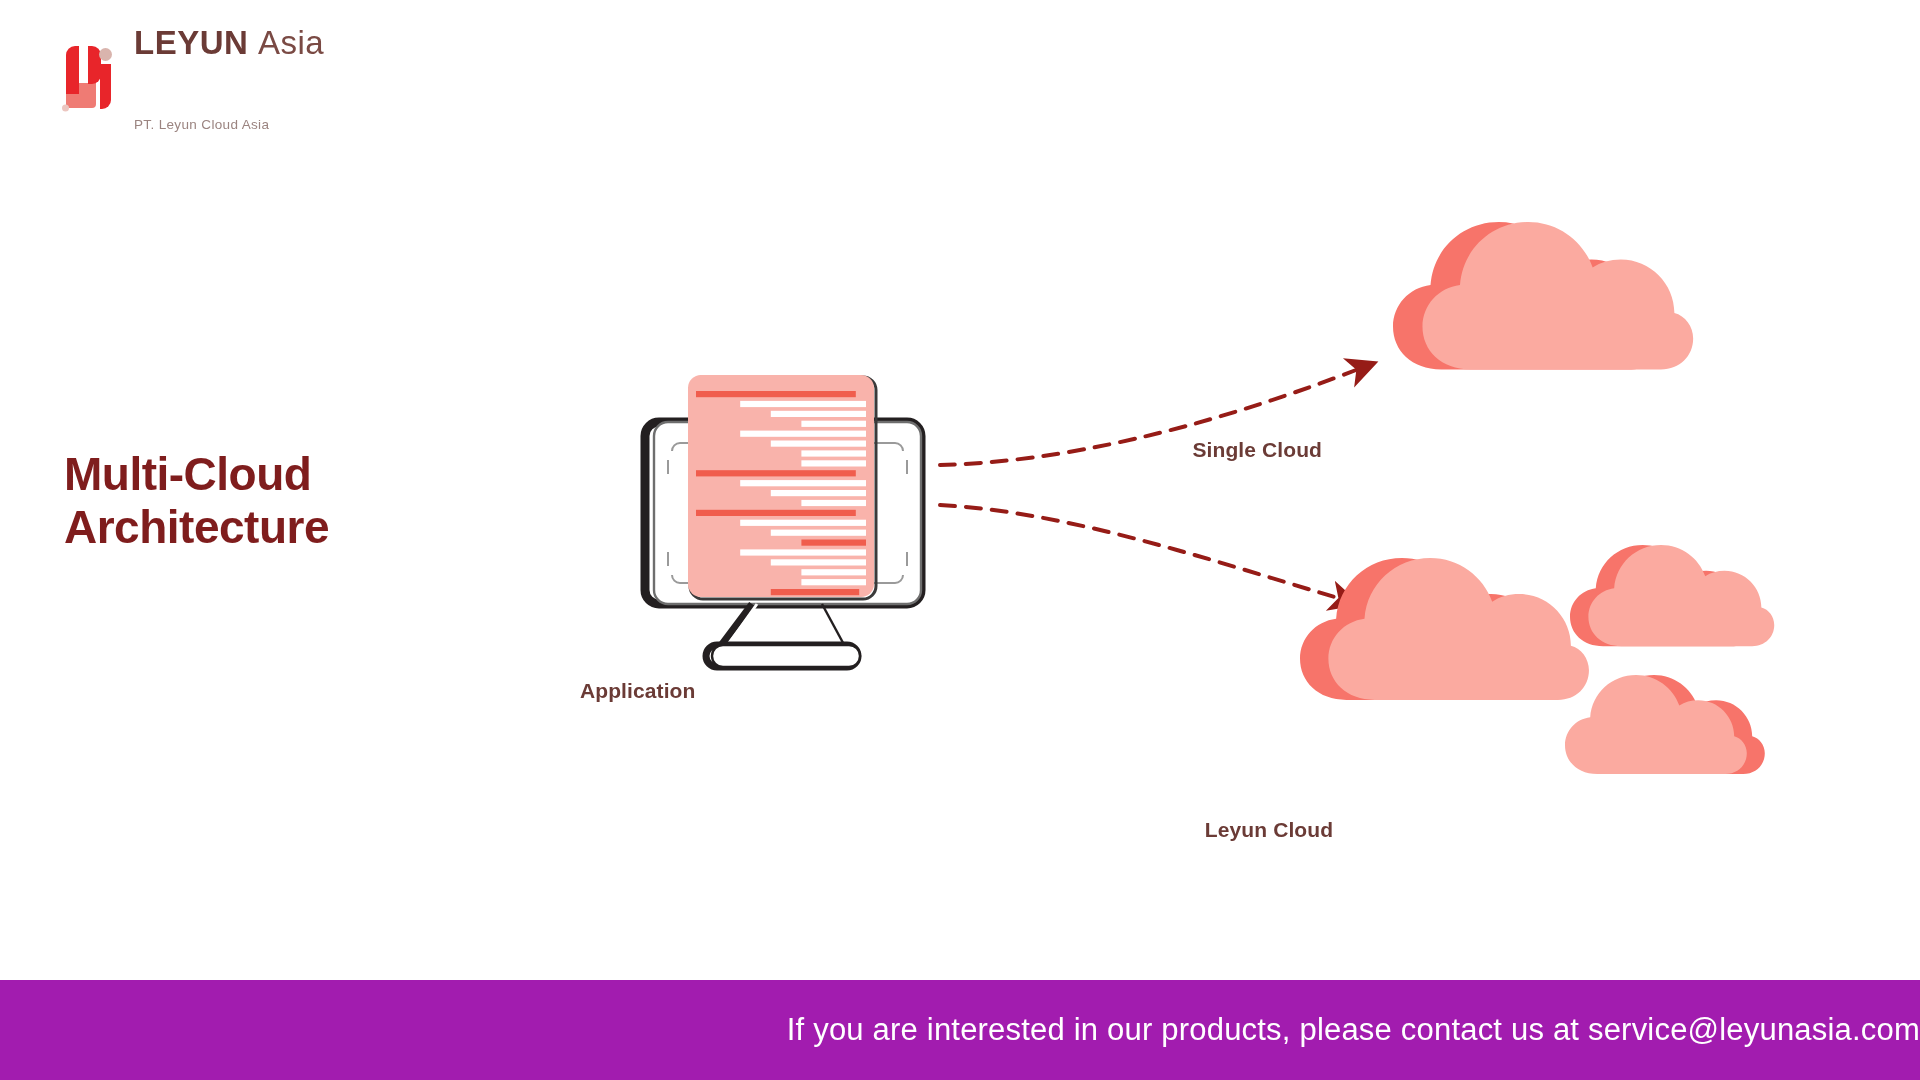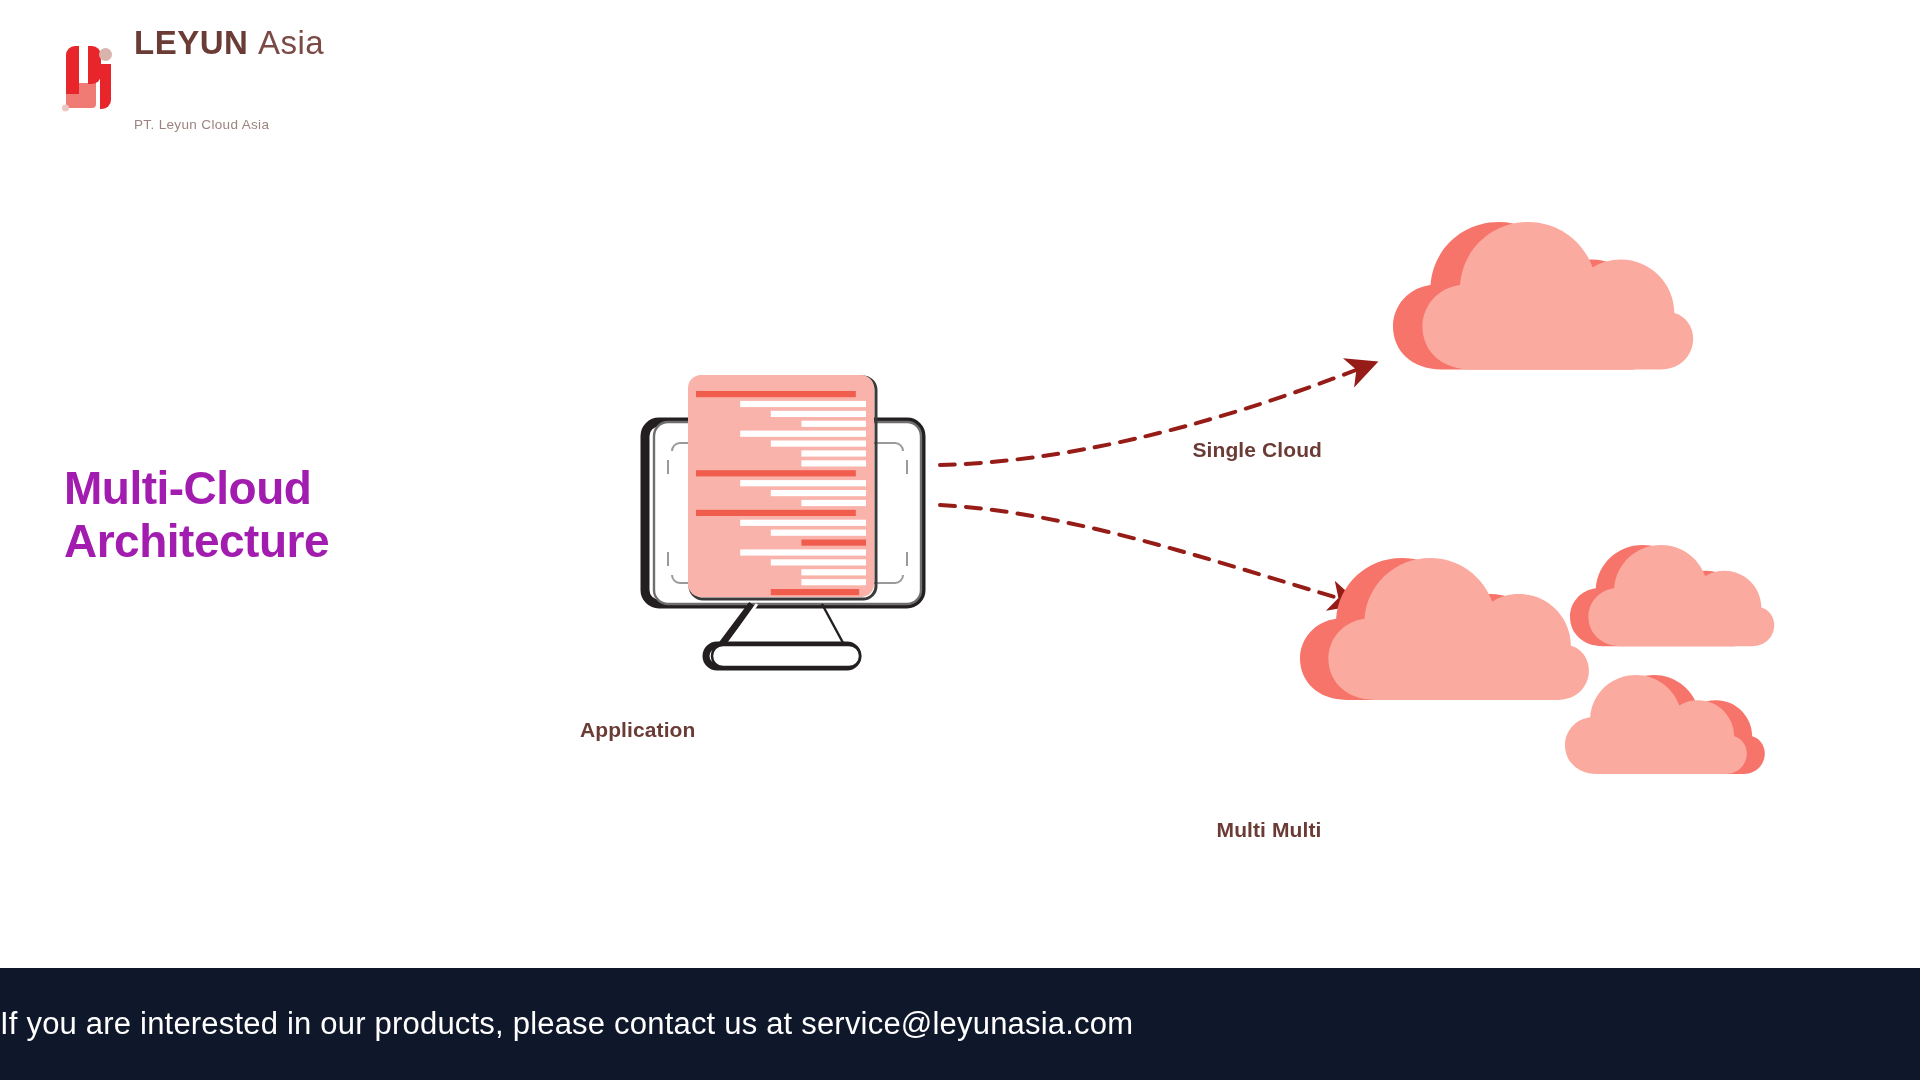--- a/index.html
+++ b/index.html
@@ -25,41 +25,41 @@
   }
   .logo-wordmark .lw-bold{ font-weight:600; }
   .logo-wordmark .lw-light{ font-weight:300; color:#7a4a44; }
   .logo-tagline{
     font-size:13.5px; font-weight:400; letter-spacing:0.35px;
     color:#9b8480; margin-top:14px; white-space:nowrap;
   }
 
   
   .headline{
-    position:absolute; left:64px; top:462px;
+    position:absolute; left:64px; top:448px;
     font-size:46px; font-weight:700; line-height:1.16;
-    letter-spacing:-0.5px; color:#a21caf; white-space:pre-line;
+    letter-spacing:-0.5px; color:#7f1d1d; white-space:pre-line;
   }
 
   
   .caption{
     position:absolute; font-size:21px; font-weight:700;
     color:#6b3b36; letter-spacing:0.1px; white-space:nowrap;
   }
-  #caption-application{ left:580px; top:718px; width:115px; text-align:center; }
+  #caption-application{ left:580px; top:679px; width:115px; text-align:center; }
   #caption-single-cloud{ left:1192px; top:438px; width:130px; text-align:right; }
   #caption-multi-cloud { left:1199px; top:818px; width:140px; text-align:center; }
 
   
   .stage{ position:absolute; left:0; top:0; width:1920px; height:1080px; }
 
   
   .footer-bar{
-    position:absolute; left:0; bottom:0; width:1920px; height:112px;
-    background:#0f172a; display:flex; align-items:center; justify-content:flex-start;
+    position:absolute; left:0; bottom:0; width:1920px; height:100px;
+    background:#a21caf; display:flex; align-items:center; justify-content:flex-end;
   }
   .footer-text{
     color:#ffffff; font-size:31px; font-weight:400; letter-spacing:0.2px;
     white-space:nowrap;
   }
 </style>
 </head>
 <body>
 
 <div class="logo-block">
@@ -208,17 +208,17 @@
       <path d="M36 110 C 14 110, 0 96, 0 78 C 0 62, 12 49, 28 47
                C 30 20, 52 0, 79 0 C 101 0, 120 14, 127 34
                C 133 30, 140 28, 148 28 C 170 28, 188 46, 188 68
                C 196 70, 202 78, 202 87 C 202 100, 192 110, 178 110 Z" fill="#fbaaa0"></path>
     </g>
   </g>
 </svg>
 
 <div class="caption" id="caption-application">Application</div>
 <div class="caption" id="caption-single-cloud">Single Cloud</div>
-<div class="caption" id="caption-multi-cloud">Multi Multi</div>
+<div class="caption" id="caption-multi-cloud">Leyun Cloud</div>
 
 <div class="footer-bar">
   <div class="footer-text">If you are interested in our products, please contact us at service@leyunasia.com</div>
 </div>
 
 </body></html>

